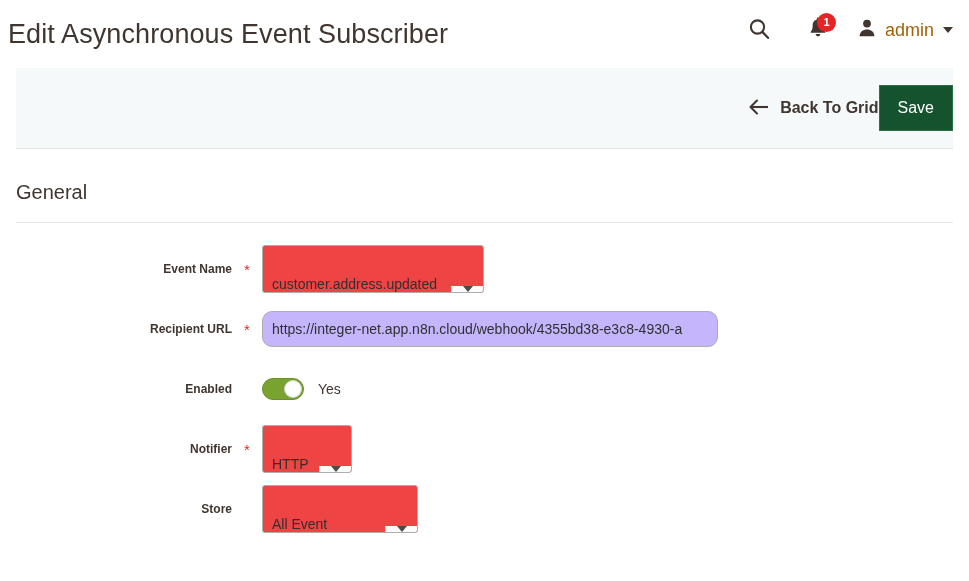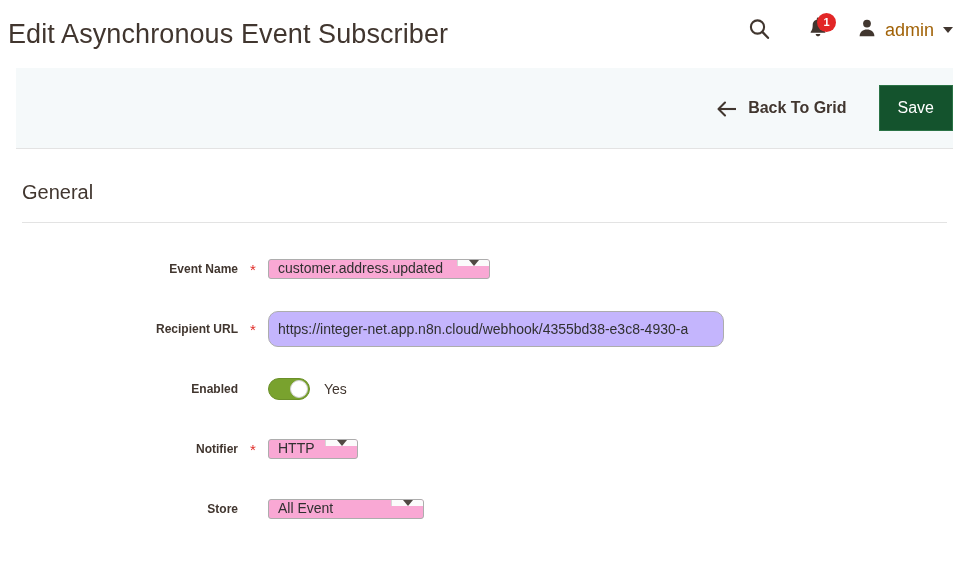--- a/index.html
+++ b/index.html
@@ -86,31 +86,30 @@
     height: 81px;
     background: #f5f9fa;
     border-bottom: 1px solid #e3e3e3;
     display: flex;
     align-items: center;
     justify-content: flex-end;
     padding-right: 0;
   }
   .back-btn {
     display: flex;
-    align-items: flex-end;
+    align-items: flex-start;
     gap: 11px;
     background: none;
     border: none;
     cursor: pointer;
     font-family: inherit;
     font-size: 16px;
     font-weight: 700;
     color: #41362f;
     padding: 0;
-    margin-right: 32px;
   }
   .back-arrow {
     display: inline-block;
     width: 20px;
     height: 16px;
     position: relative;
   }
   .save-btn {
     background: #14532d;
     color: #ffffff;
@@ -121,21 +120,21 @@
     padding: 0 18px;
     height: 46px;
     line-height: 44px;
     cursor: pointer;
     border-radius: 0;
     margin-right: 0;
   }
 
   
   .section {
-    padding: 0 22px;
+    padding: 0 16px;
   }
   .section-title {
     font-size: 20px;
     font-weight: 400;
     color: #41362f;
     padding: 32px 0 18px 0;
     margin: 0;
   }
   .section-divider {
     border: none;
@@ -167,25 +166,25 @@
     font-size: 15px;
     font-weight: 400;
     line-height: 14px;
     padding-top: 2px;
   }
   .field-control { display: flex; align-items: center; }
 
   
   .select-widget {
     display: flex;
-    align-items: flex-start;
-    height: 20px;
+    align-items: flex-end;
+    height: 48px;
     border: 1px solid #adadad;
     border-radius: 3px;
-    background: #f9a8d4;
+    background: #ef4444;
     cursor: pointer;
     overflow: hidden;
   }
   .select-value {
     display: flex;
     align-items: center;
     padding: 0 9px;
     font-size: 14px;
     color: #303030;
     white-space: nowrap;

